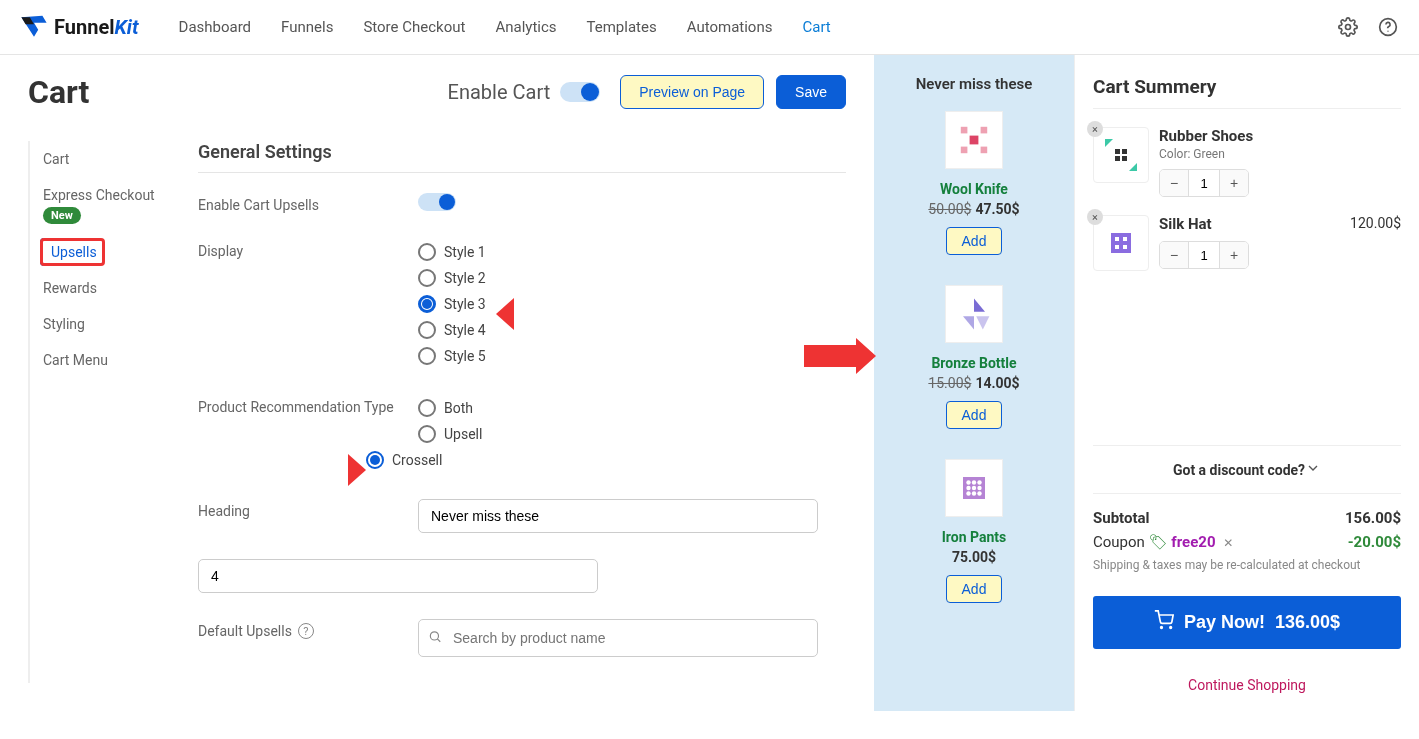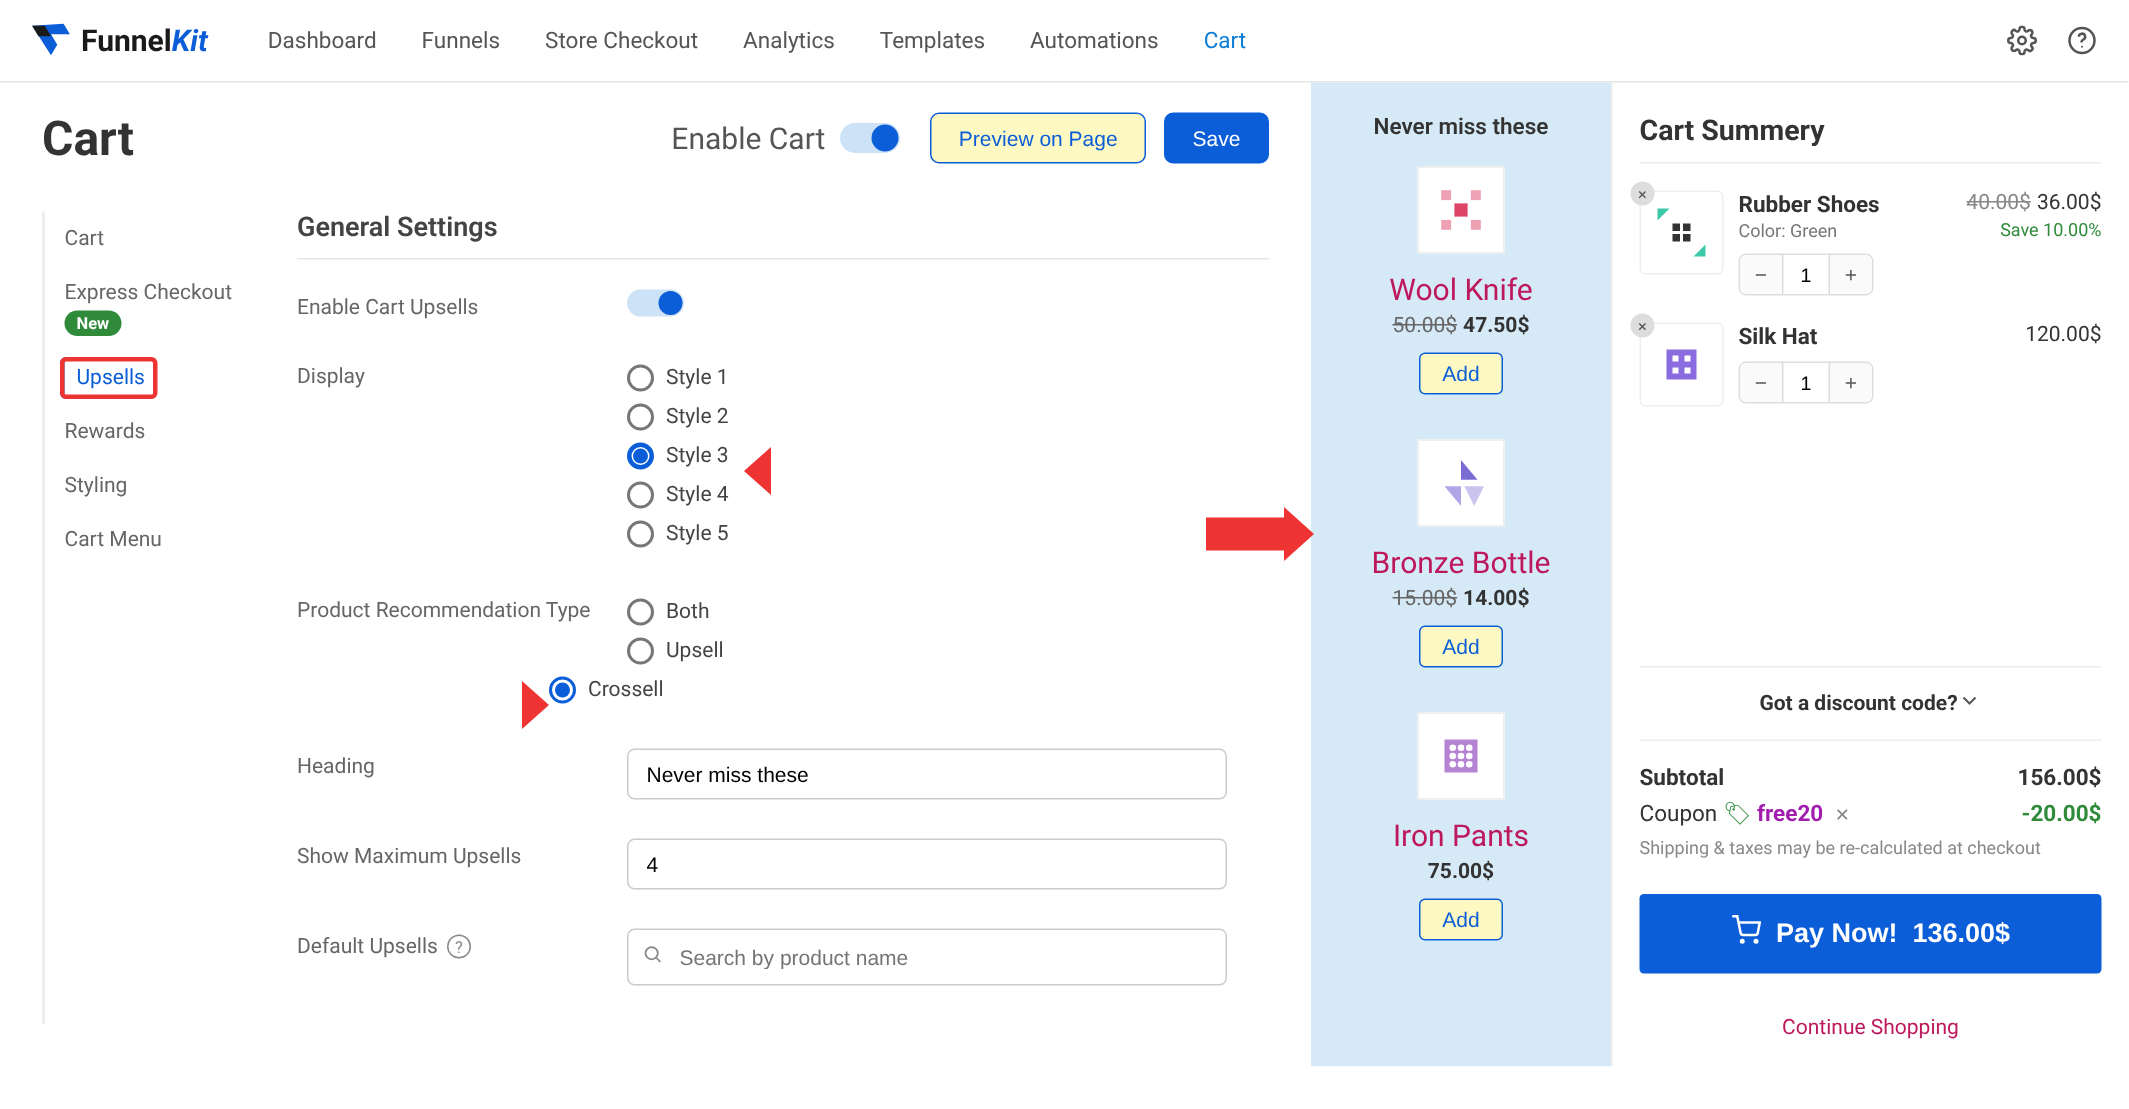--- a/index.html
+++ b/index.html
@@ -63,21 +63,21 @@
 .inline-arrow { display:inline-block; vertical-align:middle; margin-left:20px;}
 .arrow-right-big { width:52px; height:22px; background:#e33; position:absolute; }
 .arrow-right-big::after{ content:""; position:absolute; right:-20px; top:-7px; border-left:20px solid #e33; border-top:18px solid transparent; border-bottom:18px solid transparent;}
 
 
 .previewcol { width:200px; background:#d6e9f6; padding:20px 10px; text-align:center; position:relative; }
 .previewcol h4 { font-size:15px; font-weight:600; margin-bottom:18px; color:#333;}
 .upsell-card { margin-bottom:30px; }
 .upsell-card .thumb { width:58px; height:58px; background:#fff; border:1px solid #eee; margin:0 auto 12px; display:flex; align-items:center; justify-content:center;}
 .upsell-card .thumb svg { width:44px; height:44px; }
-.upsell-card .name { font-weight:400; font-size:20px; margin-bottom:4px; color:#be185d;}
+.upsell-card .name { font-weight:700; font-size:14px; margin-bottom:4px; color:#15803d;}
 .upsell-card .price { font-size:14px; margin-bottom:10px; }
 .upsell-card .price .old { text-decoration:line-through; color:#666; margin-right:4px;}
 .upsell-card .price .new { font-weight:700; }
 
 
 .summarycol { width:345px; border-left:1px solid #eee; padding:20px 18px 18px; display:flex; flex-direction:column; }
 .summarycol h3 { font-size:19px; font-weight:700; margin-bottom:18px; padding-bottom:10px; border-bottom:1px solid #eee;}
 .cart-item { display:flex; gap:10px; margin-bottom:18px; position:relative;}
 .cart-item .thumb { width:56px; height:56px; border:1px solid #eee; border-radius:4px; flex:none; display:flex; align-items:center; justify-content:center; background:#fff;}
 .cart-item .thumb svg{ width:40px;height:40px;}
@@ -240,21 +240,20 @@
         </div>
 
         <div class="row">
           <label class="lab">Heading</label>
           <div class="ctrl">
             <input class="txt-input" value="Never miss these" style="">
           </div>
         </div>
 
         <div class="row">
-          <label class="lab">Show Maximum Upsells</label>
           <div class="ctrl">
             <input class="txt-input" value="4" style="">
           </div>
         </div>
 
         <div class="row">
           <label class="lab">
             <span>Default Upsells</span>
             <span class="helpq">?</span>
           </label>
@@ -355,24 +354,20 @@
       </div>
       <div class="info">
         <div class="t">Rubber Shoes</div>
         <div class="sub">Color: Green</div>
         <div class="qty">
           <button>−</button>
           <input value="1" style="">
           <button>+</button>
         </div>
       </div>
-      <div class="pricecol">
-        <div><span class="old">40.00$</span><span>36.00$</span></div>
-        <div class="save">Save 10.00%</div>
-      </div>
     </div>
 
     <div class="cart-item">
       <span class="close">×</span>
       <div class="thumb">
         <svg viewBox="0 0 40 40">
             <rect x="10" y="10" width="20" height="20" fill="#8a6ce0"></rect>
             <g fill="#fff">
               <rect x="14" y="14" width="4" height="4"></rect>
               <rect x="22" y="14" width="4" height="4"></rect>

